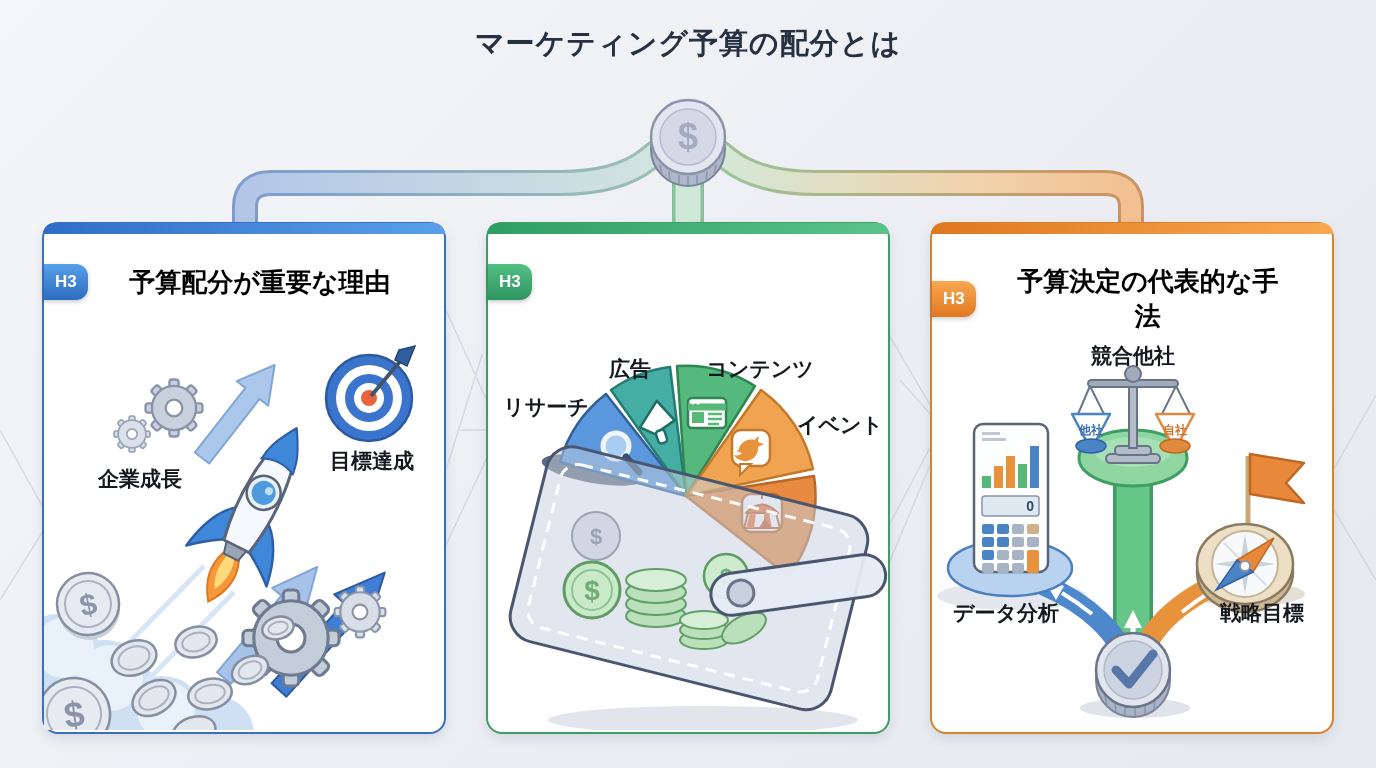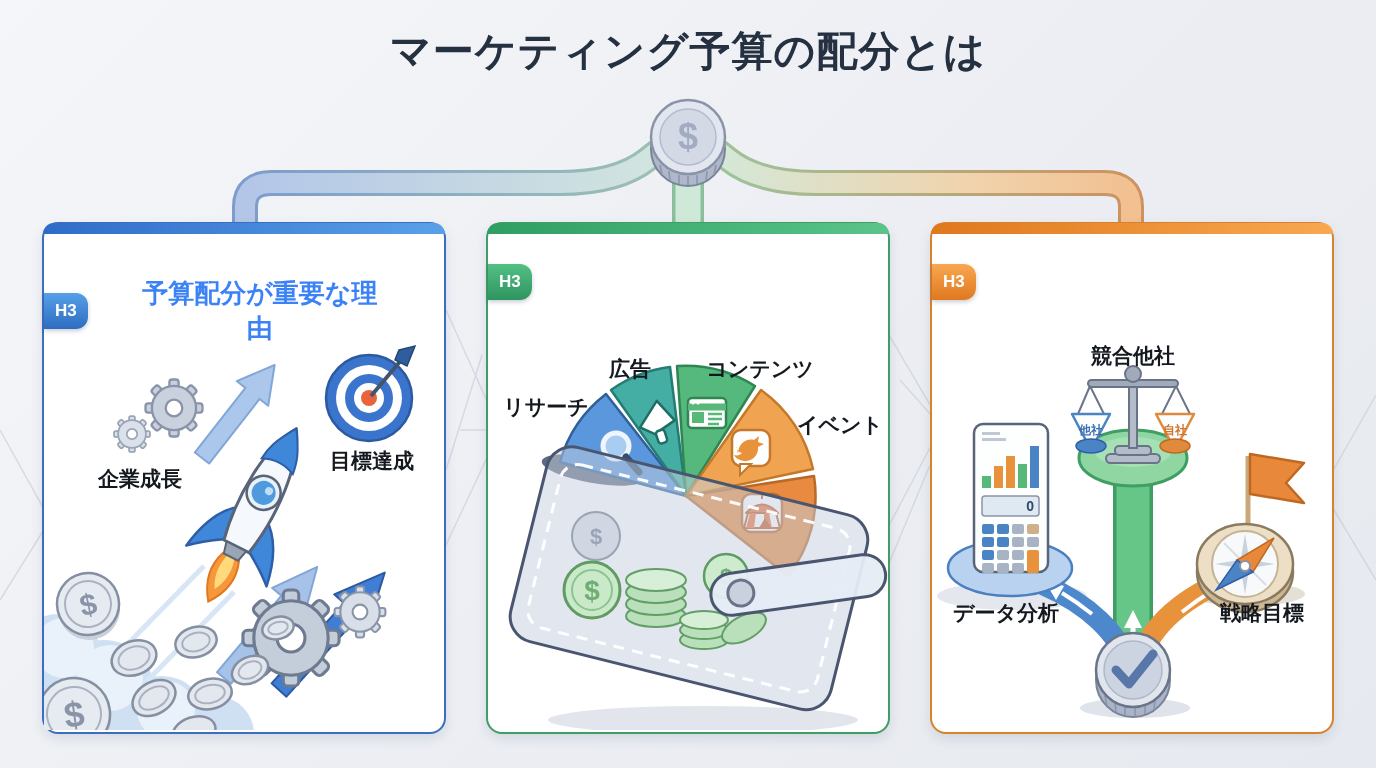--- a/index.html
+++ b/index.html
@@ -1,38 +1,38 @@
 <!DOCTYPE html>
 <html><head>
 <meta charset="utf-8">
 <style>
   html,body{margin:0;padding:0;background:#e7eaef;}
   .canvas{position:relative;width:1376px;height:768px;overflow:hidden;
     font-family:"Liberation Sans","DejaVu Sans",sans-serif;
     background:linear-gradient(135deg,#f4f6f9 0%,#eceef3 55%,#e6e9ef 100%);}
   .mesh{position:absolute;left:0;top:0;z-index:0;}
   .page-title{position:absolute;top:24px;left:0;width:100%;margin:0;text-align:center;
-    font-size:41px;font-weight:800;color:#253041;letter-spacing:1px;z-index:3;}
+    font-size:29px;font-weight:800;color:#253041;letter-spacing:1px;z-index:3;}
   .connectors{position:absolute;left:0;top:95px;z-index:1;}
   .card{position:absolute;top:222px;width:400px;height:508px;background:#ffffff;
     border-radius:16px;z-index:2;box-shadow:0 5px 12px rgba(45,65,95,.12);}
   .card-blue{left:42px;border:2px solid #3a6fc0;}
   .card-green{left:486px;border:2px solid #3f9e63;}
   .card-orange{left:930px;border:2px solid #d8822e;}
   .topbar{position:absolute;top:-1px;left:-1px;right:-1px;height:11px;border-radius:14px 14px 0 0;}
   .card-blue .topbar{background:linear-gradient(90deg,#2f6cc8,#5aa0e8);}
   .card-green .topbar{background:linear-gradient(90deg,#2f9e62,#5ac48a);}
   .card-orange .topbar{background:linear-gradient(90deg,#e0781c,#f8a850);}
   .hdr{position:absolute;top:40px;left:0;right:0;display:flex;align-items:center;gap:32px;}
   .badge{flex:0 0 auto;color:#fff;font-weight:800;font-size:17px;padding:8px 11px;
     border-radius:0 12px 12px 0;box-shadow:0 2px 4px rgba(30,50,80,.25);}
   .card-blue .badge{background:linear-gradient(180deg,#55a0e8,#2f6cc0);}
   .card-green .badge{background:linear-gradient(180deg,#52c084,#2f9460);}
   .card-orange .badge{background:linear-gradient(180deg,#f8a850,#e07820);}
-  .card h3{flex:1;margin:12px;text-align:center;font-size:26px;font-weight:800;color:#3b82f6;padding-right:44px;}
+  .card h3{flex:1;margin:0;text-align:center;font-size:26px;font-weight:800;color:#000000;padding-right:44px;}
   .art{position:absolute;left:0;top:104px;}
   .lbl{font-size:21px;font-weight:800;fill:#14181f;}
   .lbl-s{font-size:12px;font-weight:800;}
   text{font-family:"Liberation Sans","DejaVu Sans",sans-serif;}
 </style>
 </head>
 <body>
 
 <div class="canvas">
 
@@ -305,20 +305,21 @@
       <text class="lbl" x="142" y="48" text-anchor="middle">広告</text>
       <text class="lbl" x="272" y="48" text-anchor="middle">コンテンツ</text>
       <text class="lbl" x="352" y="104" text-anchor="middle">イベント</text>
     </svg>
   </section>
 
   <section class="card card-orange">
     <div class="topbar"></div>
     <div class="hdr">
       <span class="badge">H3</span>
+      <h3>予算決定の代表的な手法</h3>
     </div>
     <svg class="art" width="400" height="402" viewBox="0 0 400 402">
       <ellipse cx="80" cy="268" rx="75" ry="14" fill="#e4e8ee"></ellipse>
       <ellipse cx="315" cy="266" rx="58" ry="12" fill="#e4e0d6"></ellipse>
       <ellipse cx="203" cy="380" rx="55" ry="10" fill="#dfe3ea"></ellipse>
 
       <g fill="none">
         <path d="M201,145 L201,340" stroke="#3f9e63" stroke-width="40"></path>
         <path d="M201,145 L201,340" stroke="#65c687" stroke-width="33"></path>
         <line x1="201" y1="322" x2="201" y2="298" stroke="#ffffff" stroke-width="5"></line>

